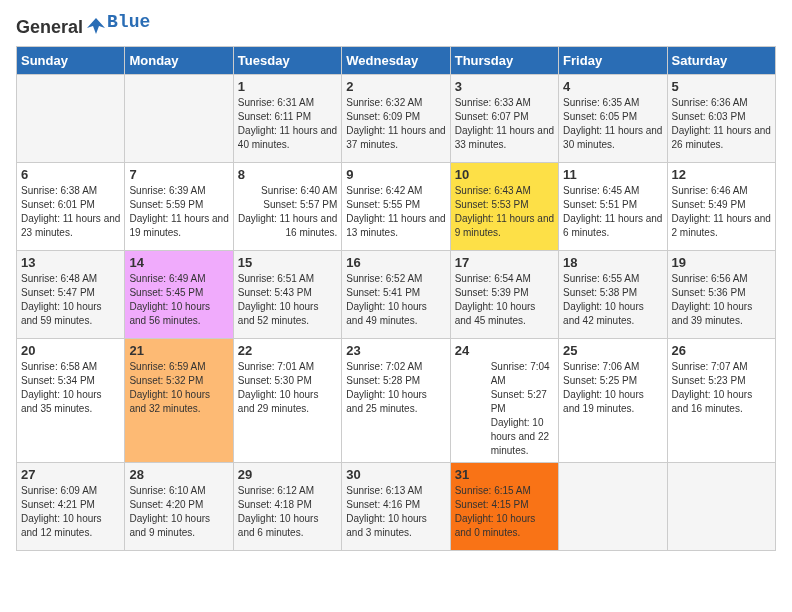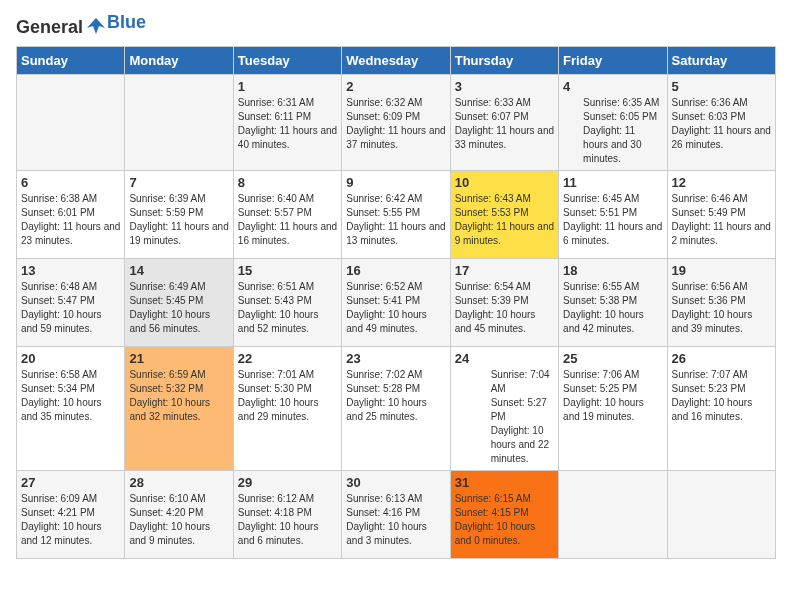--- a/index.html
+++ b/index.html
@@ -80,21 +80,21 @@
 <body>
 
 <div class="header">
   <div class="logo">
     <div style="display:flex;align-items:center;">
       <span style="font-size:18px;font-weight:bold;color:#333;">General</span>
       <svg width="22" height="22" viewBox="0 0 22 22" style="margin-left:2px;">
         <polygon points="11,2 20,12 14,10 11,18 8,10 2,12" fill="#2a6db5"></polygon>
       </svg>
     </div>
-    <span style="font-size:18px;font-weight:bold;color:#2a6db5;margin-top:-4px;">Blue</span>
+    <span style="font-size:18px;font-weight:bold;color:#2a6db5;margin-top:-4px;font-family:Liberation Mono, monospace;">Blue</span>
   </div>
   <div class="title-block">
     <div class="month-title"></div>
     <div class="subtitle"></div>
   </div>
 </div>
 
 <table>
   <thead>
     <tr id="calendar-header-row">
@@ -124,21 +124,21 @@
 Daylight: 11 hours and 37 minutes.</div>
         </td>
         <td style="background-color: rgb(245, 245, 245);">
           <span class="day-num">3</span>
           <div class="day-info" style="white-space: pre-line;">Sunrise: 6:33 AM
 Sunset: 6:07 PM
 Daylight: 11 hours and 33 minutes.</div>
         </td>
         <td style="background-color: rgb(245, 245, 245);">
           <span class="day-num">4</span>
-          <div class="day-info" style="white-space: pre-line; margin-left: 20px;">Sunrise: 6:35 AM
+          <div class="day-info" style="white-space: pre-line;">Sunrise: 6:35 AM
 Sunset: 6:05 PM
 Daylight: 11 hours and 30 minutes.</div>
         </td>
         <td style="background-color: rgb(245, 245, 245);">
           <span class="day-num">5</span>
           <div class="day-info" style="white-space: pre-line;">Sunrise: 6:36 AM
 Sunset: 6:03 PM
 Daylight: 11 hours and 26 minutes.</div>
         </td>
       </tr>
@@ -150,21 +150,21 @@
 Daylight: 11 hours and 23 minutes.</div>
         </td>
         <td style="background-color: rgb(255, 255, 255);">
           <span class="day-num">7</span>
           <div class="day-info" style="white-space: pre-line;">Sunrise: 6:39 AM
 Sunset: 5:59 PM
 Daylight: 11 hours and 19 minutes.</div>
         </td>
         <td style="background-color: rgb(255, 255, 255);">
           <span class="day-num">8</span>
-          <div class="day-info" style="white-space: pre-line;">Sunrise: 6:40 AM
+          <div class="day-info" style="white-space: pre-line; text-align: right;">Sunrise: 6:40 AM
 Sunset: 5:57 PM
 Daylight: 11 hours and 16 minutes.</div>
         </td>
         <td style="background-color: rgb(255, 255, 255);">
           <span class="day-num">9</span>
           <div class="day-info" style="white-space: pre-line;">Sunrise: 6:42 AM
 Sunset: 5:55 PM
 Daylight: 11 hours and 13 minutes.</div>
         </td>
         <td style="background-color: #fde047;">
@@ -186,21 +186,21 @@
 Daylight: 11 hours and 2 minutes.</div>
         </td>
       </tr>
       <tr>
         <td style="background-color: rgb(245, 245, 245);">
           <span class="day-num">13</span>
           <div class="day-info" style="white-space: pre-line;">Sunrise: 6:48 AM
 Sunset: 5:47 PM
 Daylight: 10 hours and 59 minutes.</div>
         </td>
-        <td style="background-color: #e5e5e5;">
+        <td style="background-color: #f0abfc;">
           <span class="day-num">14</span>
           <div class="day-info" style="white-space: pre-line;">Sunrise: 6:49 AM
 Sunset: 5:45 PM
 Daylight: 10 hours and 56 minutes.</div>
         </td>
         <td style="background-color: rgb(245, 245, 245); margin-left: 16px;">
           <span class="day-num">15</span>
           <div class="day-info" style="white-space: pre-line;">Sunrise: 6:51 AM
 Sunset: 5:43 PM
 Daylight: 10 hours and 52 minutes.</div>

